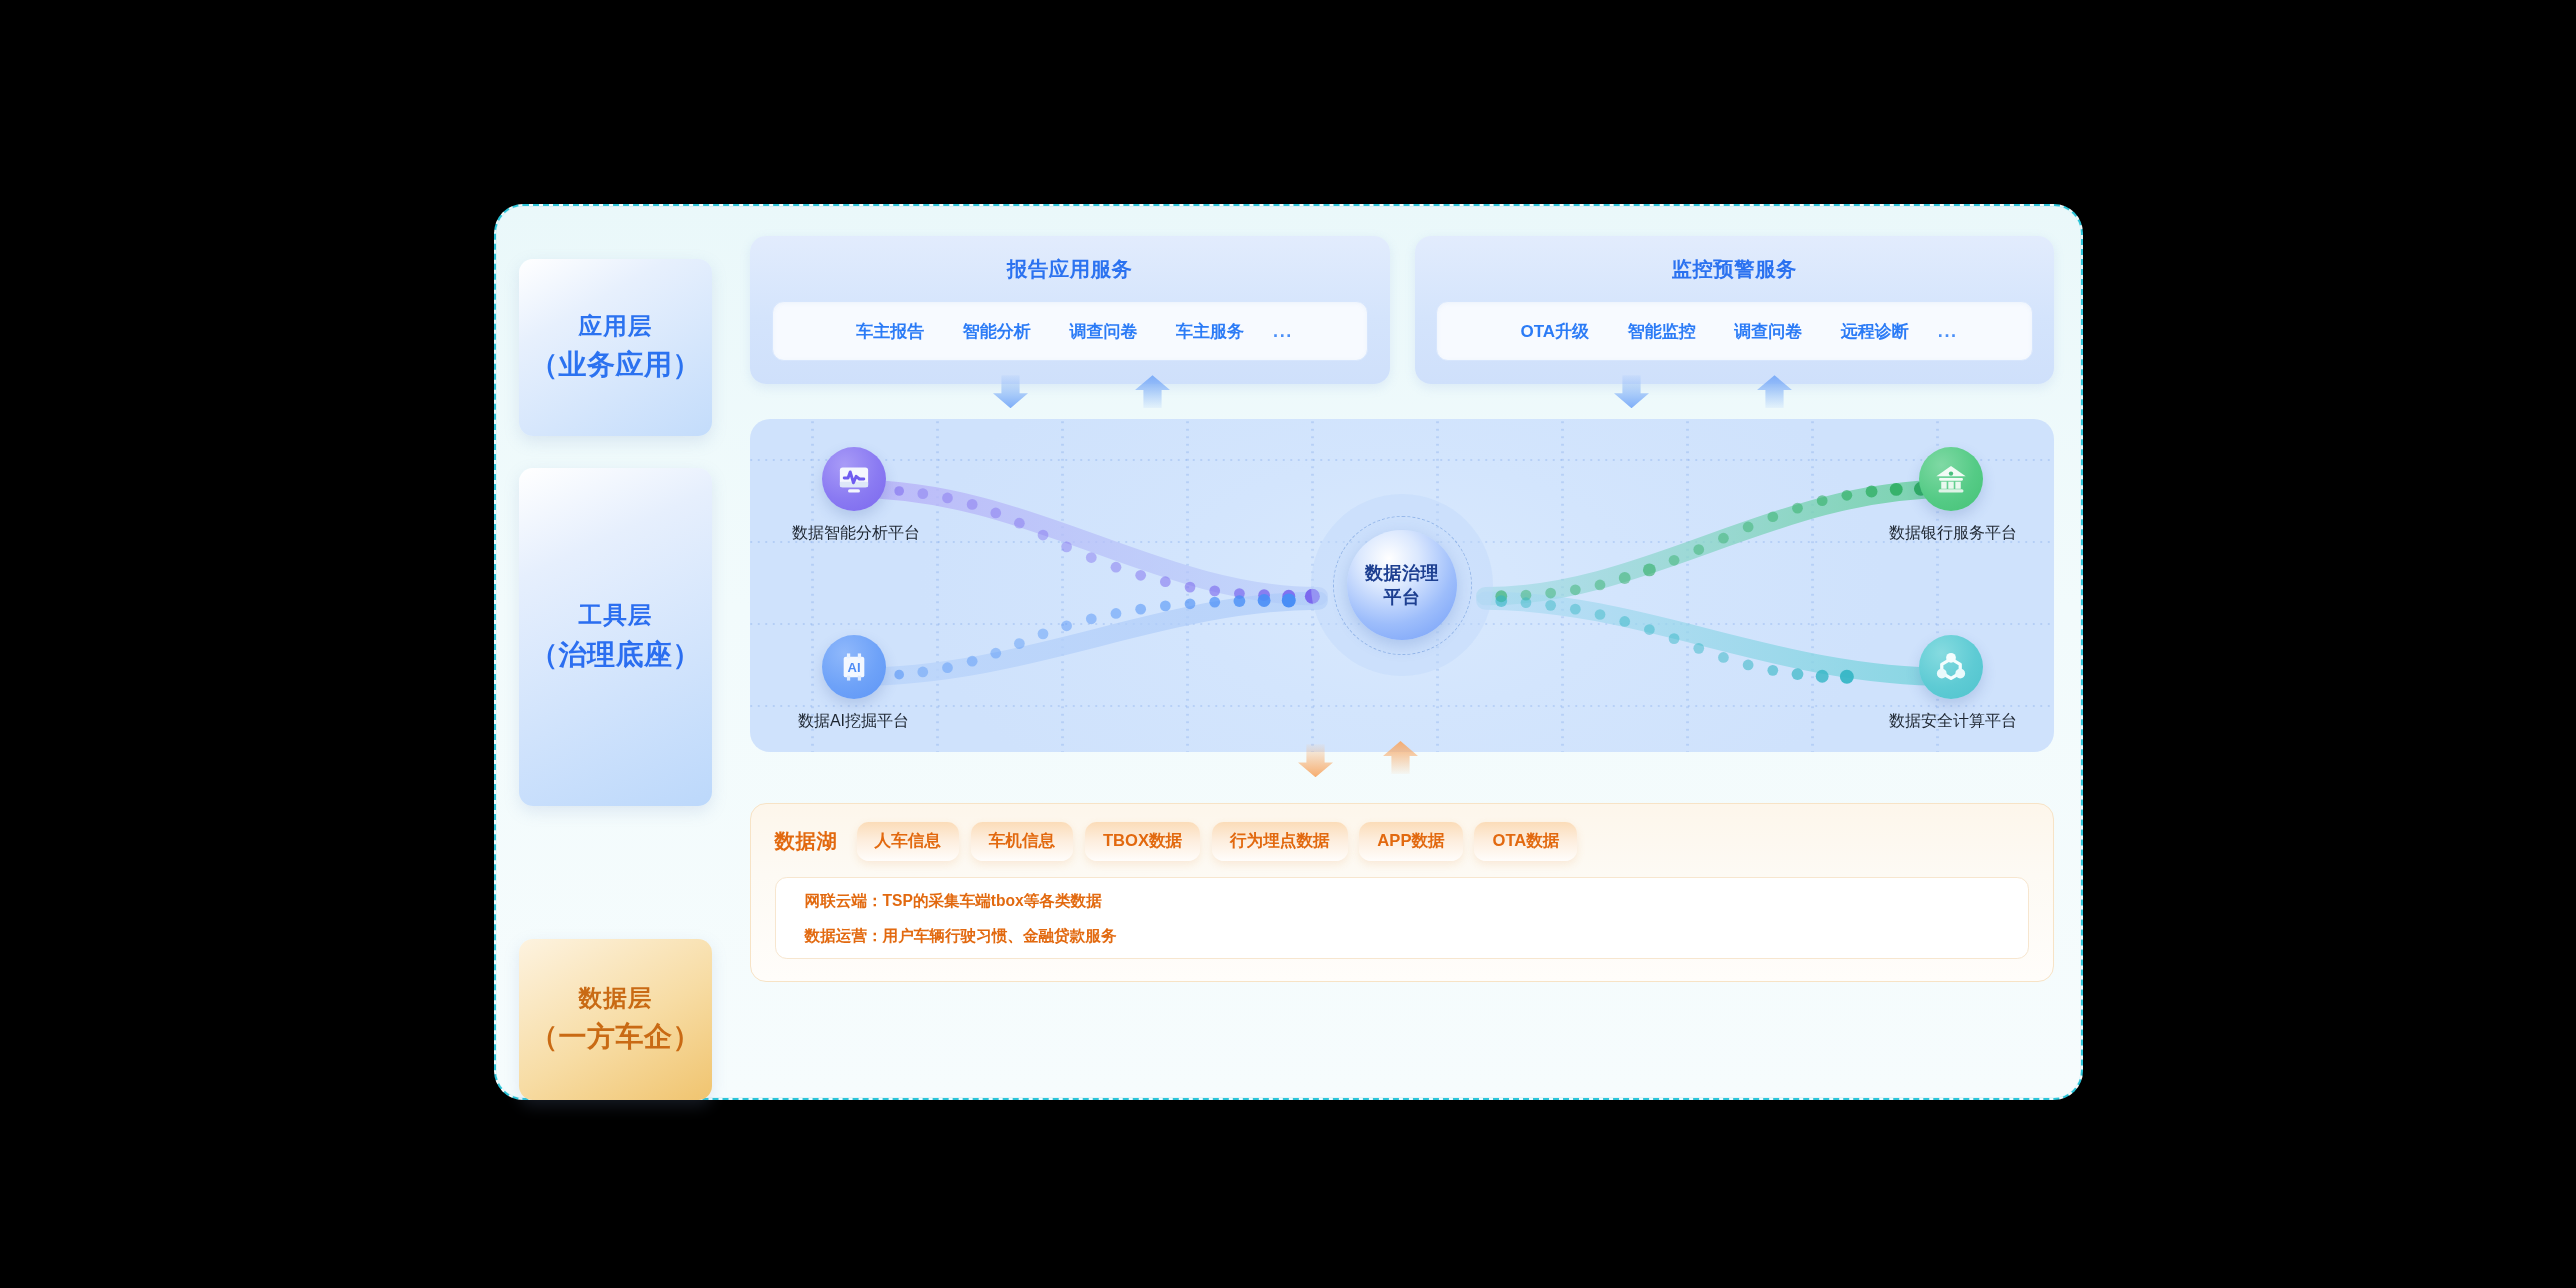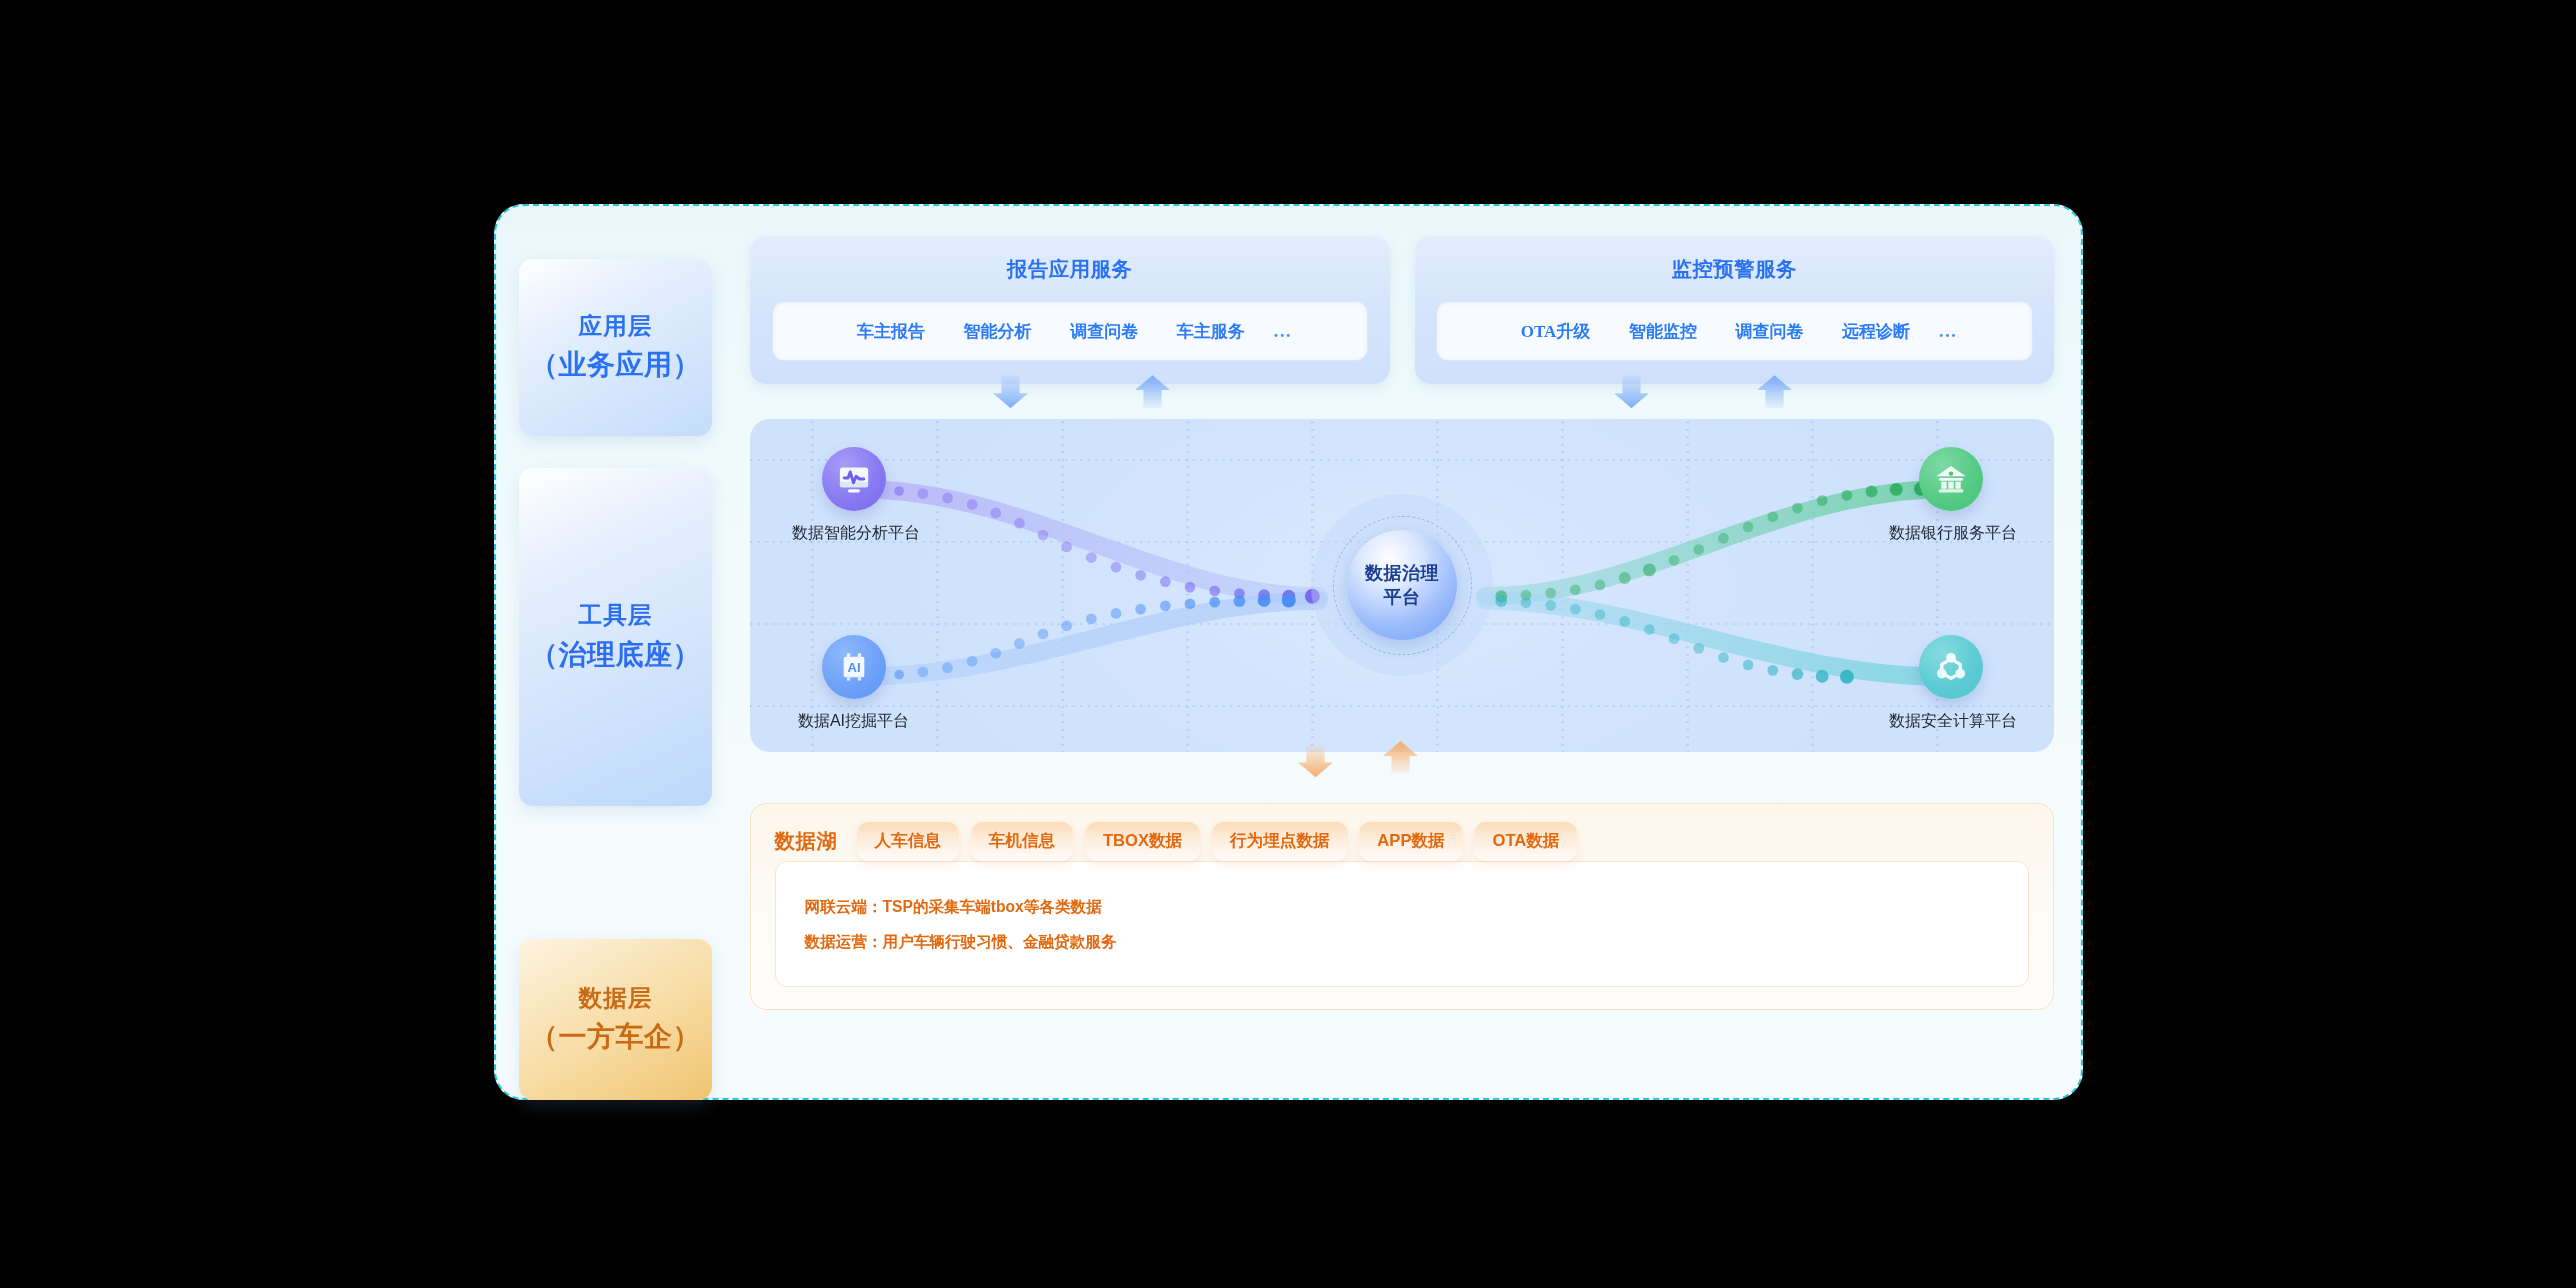--- a/index.html
+++ b/index.html
@@ -33,21 +33,21 @@
     background:linear-gradient(155deg,#ffffff 0%, #e6effd 26%, #bcd8fb 100%);
     color:#2b6ef0; }
   .layer-data{ top:696px; height:161px;
     background:linear-gradient(150deg,#fdf3e0 0%, #f7dca4 55%, #f0c46f 100%);
     color:#c96a14;text-align:right; }
 
   
   .main{ position:absolute; left:750px; top:236px; width:1304px; }
 
   
-  .svc-row{ position:relative; display:flex; gap:25px;font-family:Liberation Serif, serif; }
+  .svc-row{ position:relative; display:flex; gap:25px; }
   .svc-card{
     flex:1; border-radius:16px; padding:19.3px 21.5px 22.5px;
     background:linear-gradient(180deg,#e2ecfd 0%, #d4e4fc 55%, #cfe0fb 100%);
     box-shadow:0 3.2px 10.7px rgba(110,150,220,.14);
   }
   .svc-title{ text-align:center; color:#2b72f0; font-size:20.4px; font-weight:700; letter-spacing:0.5px; }
   .svc-tags{
     margin-top:18px; background:#f7faff; border:1.1px solid #d7e6fd; border-radius:11.8px;
     height:60px; display:flex; align-items:center; justify-content:center; gap:0;
     box-shadow:0 1.1px 4.3px rgba(140,175,230,.10) inset;
@@ -125,22 +125,22 @@
   }
   .lake-row{ display:flex; align-items:center; gap:11.8px; }
   .lake-title{ color:#e2690f; font-size:20.4px; font-weight:700; letter-spacing:0.5px; white-space:nowrap; margin-right:7.5px; }
   .lake-pill{
     padding:8.6px 18px; border-radius:11.8px; white-space:nowrap;
     color:#e2690f; font-size:16.6px; font-weight:600;
     background:linear-gradient(180deg,#fbdcb8 0%, #fdeddc 45%, #fffdfb 100%);
     box-shadow:0 3.2px 8.6px rgba(230,150,70,.16);
   }
   .lake-desc{
-    margin-top:0; background:#ffffff; border:1.1px solid #f7e6cf; border-radius:11.8px;
-    padding:36px 29px; display:flex;
+    margin-top:16px; background:#ffffff; border:1.1px solid #f7e6cf; border-radius:11.8px;
+    padding:14px 29px; display:flex;
   }
   .desc-col{ flex:1; }
   .desc-line{ color:#e2690f; font-size:15.6px; font-weight:600; line-height:1.1; }
   .desc-line + .desc-line{ margin-top:18px; }
 </style>
 </head>
 <body>
 
 <div class="stage">
 

